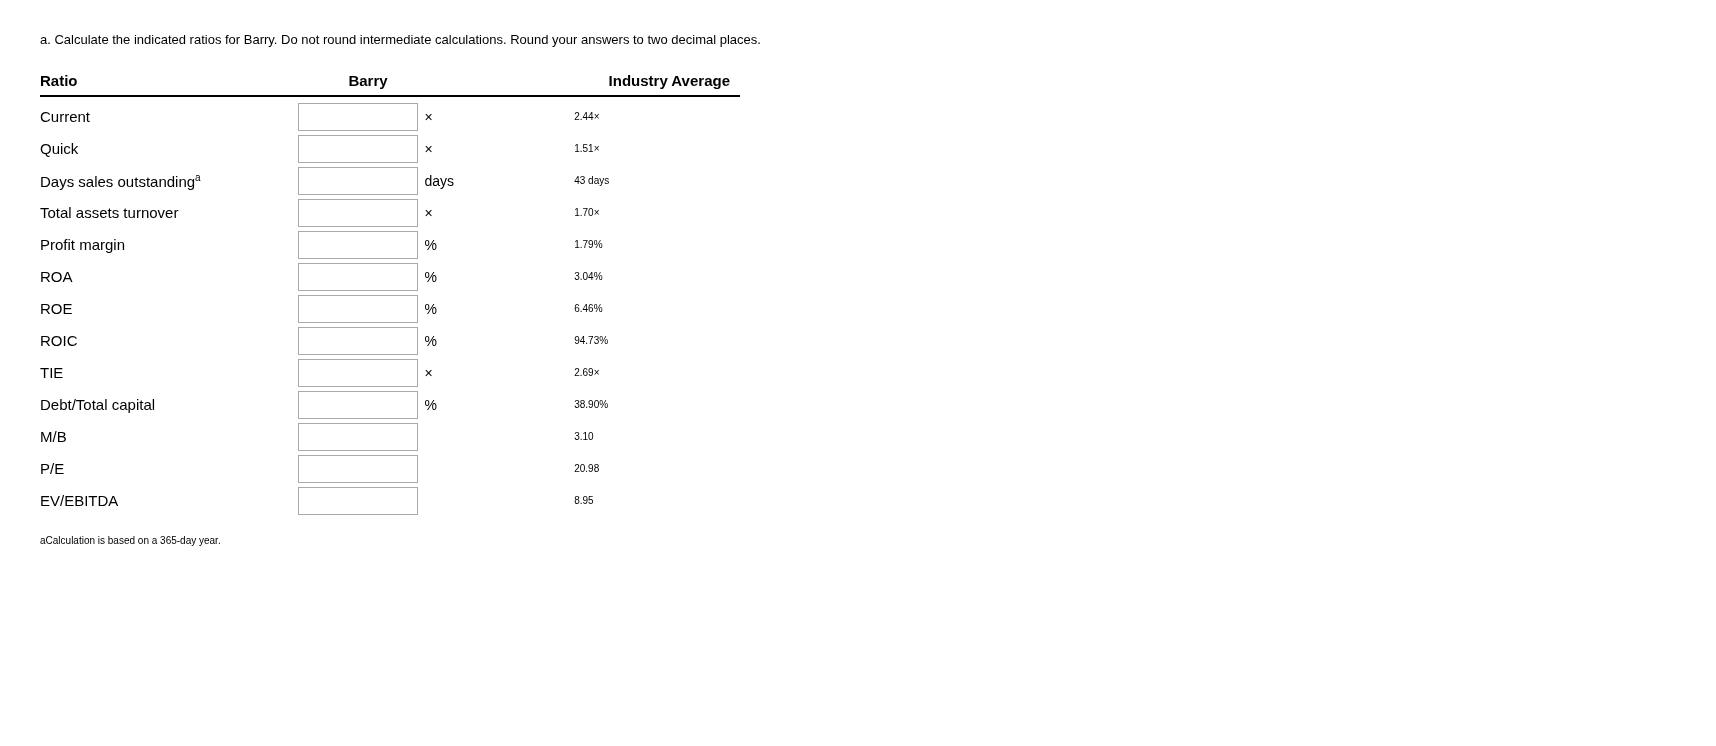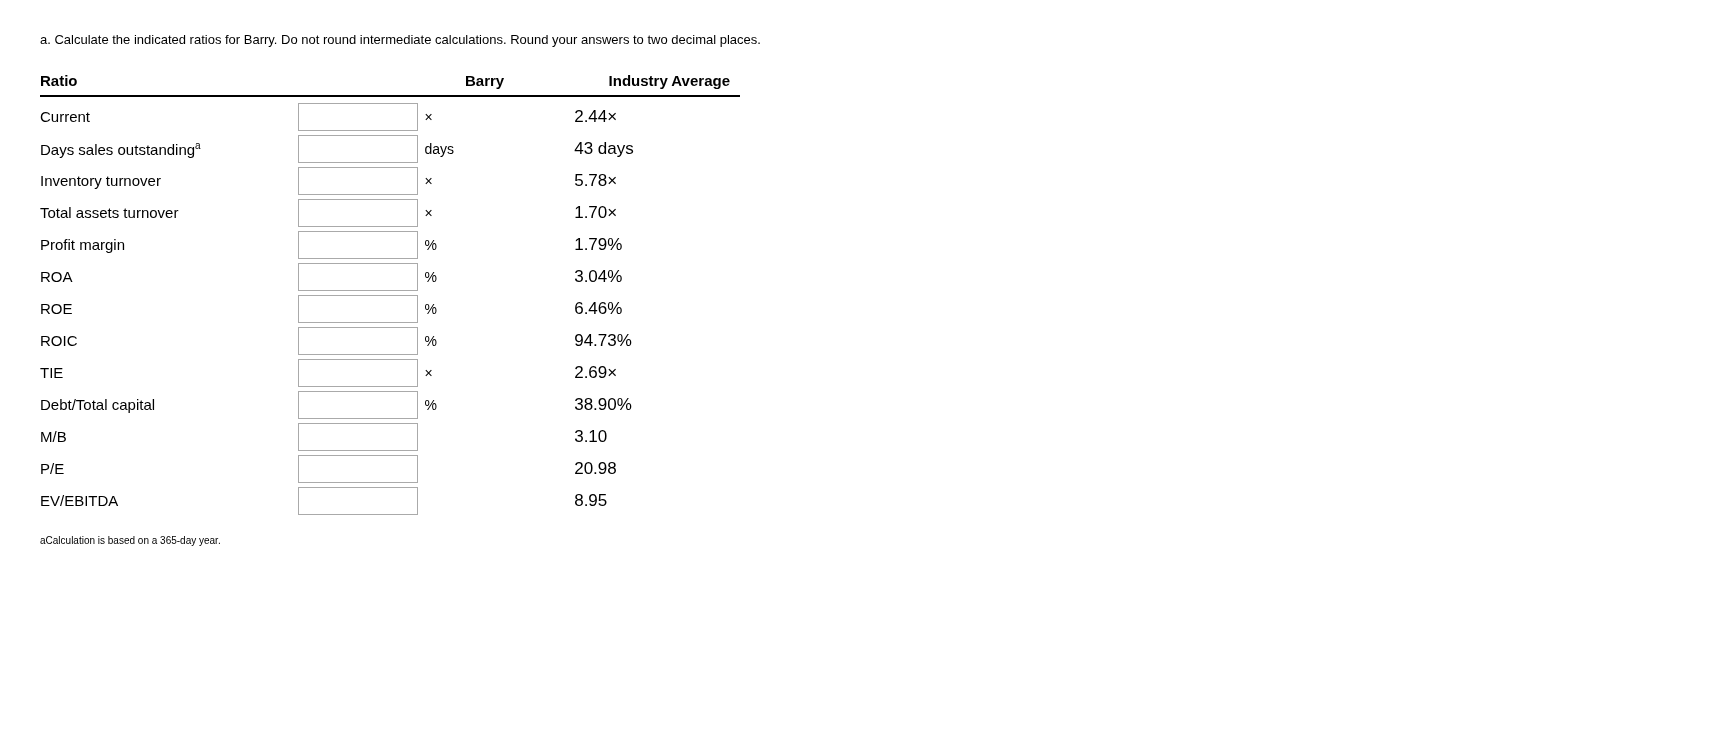--- a/index.html
+++ b/index.html
@@ -58,21 +58,21 @@
       height: 28px;
       border: 1px solid #aaa;
       padding: 2px 4px;
       font-size: 14px;
     }
     .suffix {
       font-size: 14px;
       min-width: 30px;
     }
     .industry-cell {
-      font-size: 17px;
+      font-size: 10px;
       padding-left: 60px;
       width: 200px;
     }
     .footnote {
       margin-top: 18px;
       font-size: 10px;
     }
     sup {
       font-size: 10px;
     }
@@ -82,54 +82,54 @@
   </style>
 </head>
 <body>
 
 <p class="instruction">a. Calculate the indicated ratios for Barry. Do not round intermediate calculations. Round your answers to two decimal places.</p>
 
 <table>
   <thead>
     <tr>
       <th class="ratio-col">Ratio</th>
-      <th class="barry-col" style="text-align:right; padding-left:60px;">Barry</th>
+      <th class="barry-col" style="text-align:left; padding-left:60px;">Barry</th>
       <th class="industry-col" style="text-align:right; padding-left:60px;">Industry Average</th>
     </tr>
   </thead>
   <tbody id="table-body">
   <tr>
         <td class="ratio-label">Current</td>
         <td class="barry-input-cell">
           <div class="barry-input-wrapper">
             <input type="text" class="barry-input" style="">
             <span class="suffix">×</span>
           </div>
         </td>
         <td class="industry-cell">2.44×</td>
       </tr>
       <tr>
+        <td class="ratio-label">Quick</td>
+        <td class="barry-input-cell">
+          <div class="barry-input-wrapper">
+            <input type="text" class="barry-input" style="">
+            <span class="suffix">×</span>
+          </div>
+        </td>
+        <td class="industry-cell">1.51×</td>
+      </tr>
+      <tr>
         <td class="ratio-label">Days sales outstanding<sup>a</sup></td>
         <td class="barry-input-cell">
           <div class="barry-input-wrapper">
             <input type="text" class="barry-input" style="">
             <span class="suffix">days</span>
           </div>
         </td>
         <td class="industry-cell">43 days</td>
-      </tr>
-      <tr>
-        <td class="ratio-label">Inventory turnover</td>
-        <td class="barry-input-cell">
-          <div class="barry-input-wrapper">
-            <input type="text" class="barry-input" style="">
-            <span class="suffix">×</span>
-          </div>
-        </td>
-        <td class="industry-cell">5.78×</td>
       </tr>
       <tr>
         <td class="ratio-label">Total assets turnover</td>
         <td class="barry-input-cell">
           <div class="barry-input-wrapper">
             <input type="text" class="barry-input" style="">
             <span class="suffix">×</span>
           </div>
         </td>
         <td class="industry-cell">1.70×</td>

